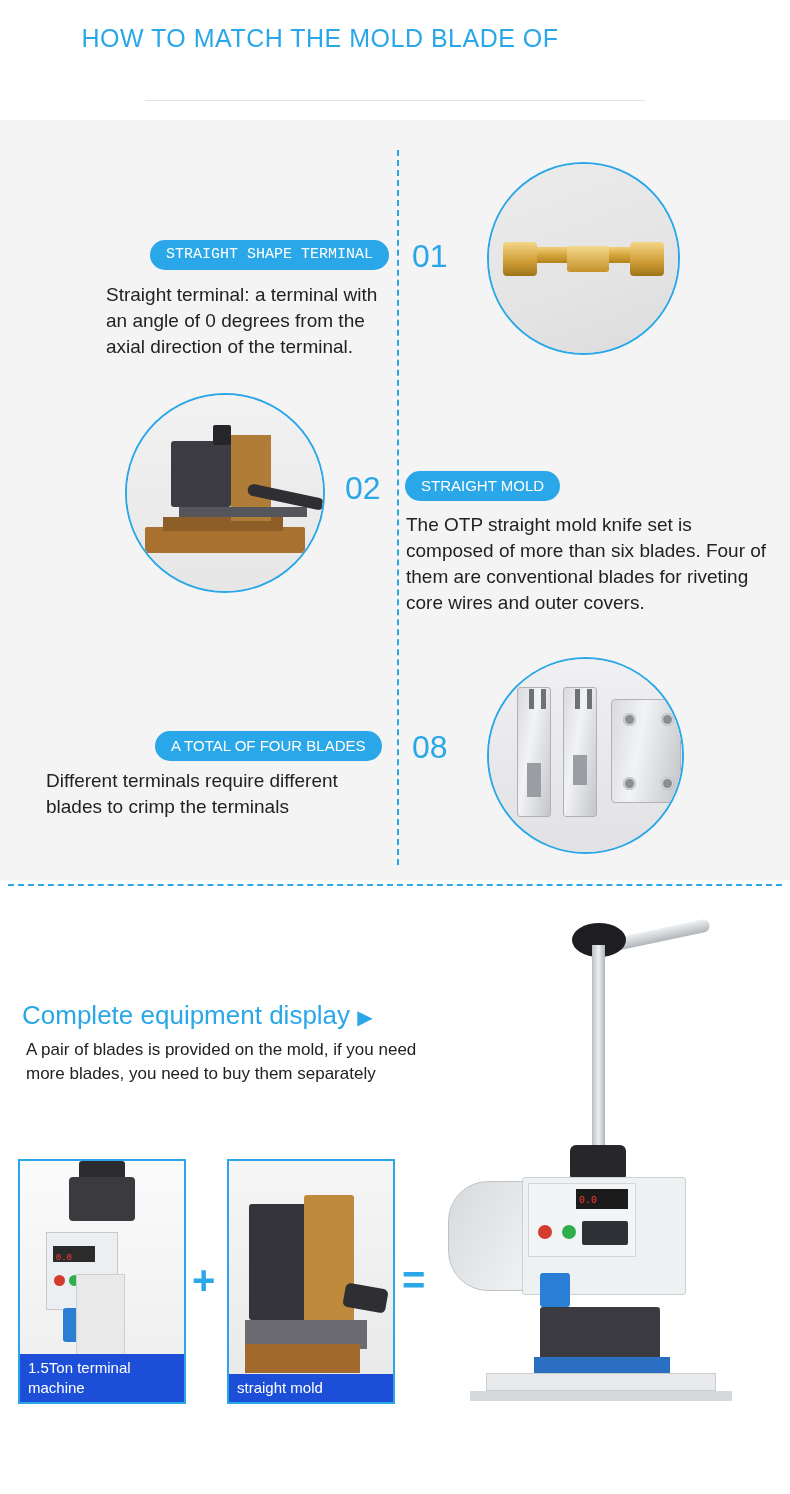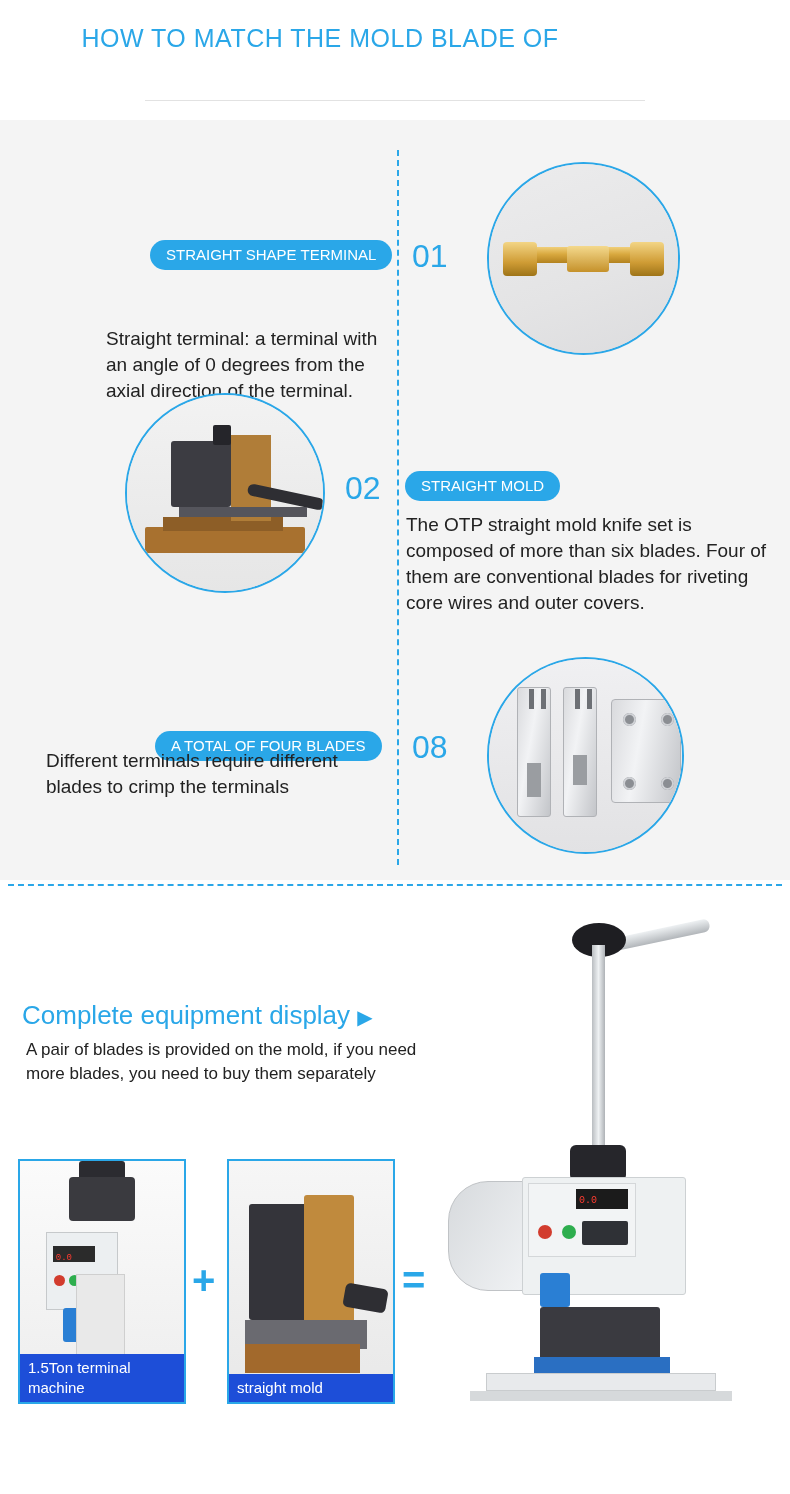--- a/index.html
+++ b/index.html
@@ -224,23 +224,23 @@
 
 <div class="header">
   <div class="line1">HOW TO MATCH THE MOLD BLADE OF</div>
 </div>
 <div class="header-rule"></div>
 <div class="header-notch"></div>
 
 <div class="panel-top"></div>
 <div class="vline"></div>
 
-<div class="pill" style="left:150px; top:240px;">STRAIGHT SHAPE TERMINAL</div>
+<div class="pill" style="left:150px; top:240px;font-family:Liberation Mono, monospace;">STRAIGHT SHAPE TERMINAL</div>
 <div class="stepnum" style="left:412px; top:238px;">01</div>
-<div class="body-text" style="left:106px; top:282px; width:290px;margin-top:44px;">Straight terminal: a terminal with an angle of 0 degrees from the axial direction of the terminal.</div>
+<div class="body-text" style="left:106px; top:282px; width:290px;">Straight terminal: a terminal with an angle of 0 degrees from the axial direction of the terminal.</div>
 
 <div class="circle-photo" style="left:487px; top:162px; width:193px; height:193px;">
   <div class="term-photo">
     <div class="term-body"></div>
     <div class="term-end l"></div>
     <div class="term-end r"></div>
     <div class="term-mid"></div>
   </div>
 </div>
 
@@ -255,21 +255,21 @@
     <div class="mold-blk"></div>
     <div class="mold-blk2"></div>
     <div class="mold-pin"></div>
     <div class="mold-arm"></div>
     <div class="mold-plate"></div>
   </div>
 </div>
 
 <div class="pill" style="left:155px; top:731px;">A TOTAL OF FOUR BLADES</div>
 <div class="stepnum" style="left:412px; top:729px;">08</div>
-<div class="body-text" style="left:46px; top:748px; width:350px;">Different terminals require different blades to crimp the terminals</div>
+<div class="body-text" style="left:46px; top:768px; width:350px;">Different terminals require different blades to crimp the terminals</div>
 
 <div class="circle-photo" style="left:487px; top:657px; width:197px; height:197px;">
   <div class="blades-photo">
     <div class="blade b1"></div>
     <div class="blade-slot" style="left:40px; top:30px; width:5px; height:20px;"></div>
     <div class="blade-slot" style="left:52px; top:30px; width:5px; height:20px;"></div>
     <div class="blade-slot" style="left:38px; top:104px; width:14px; height:34px; background:#9a9da1;"></div>
     <div class="blade b2"></div>
     <div class="blade-slot" style="left:86px; top:30px; width:5px; height:20px;"></div>
     <div class="blade-slot" style="left:98px; top:30px; width:5px; height:20px;"></div>

